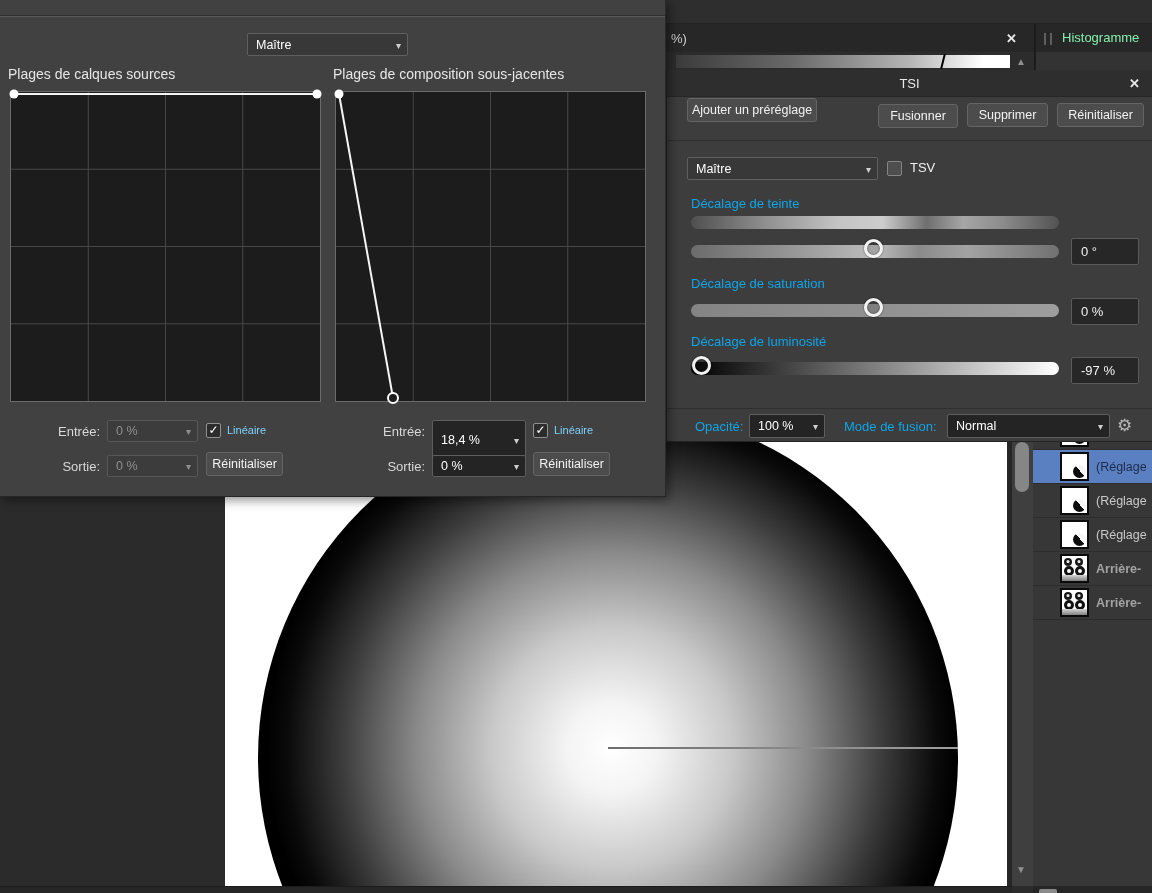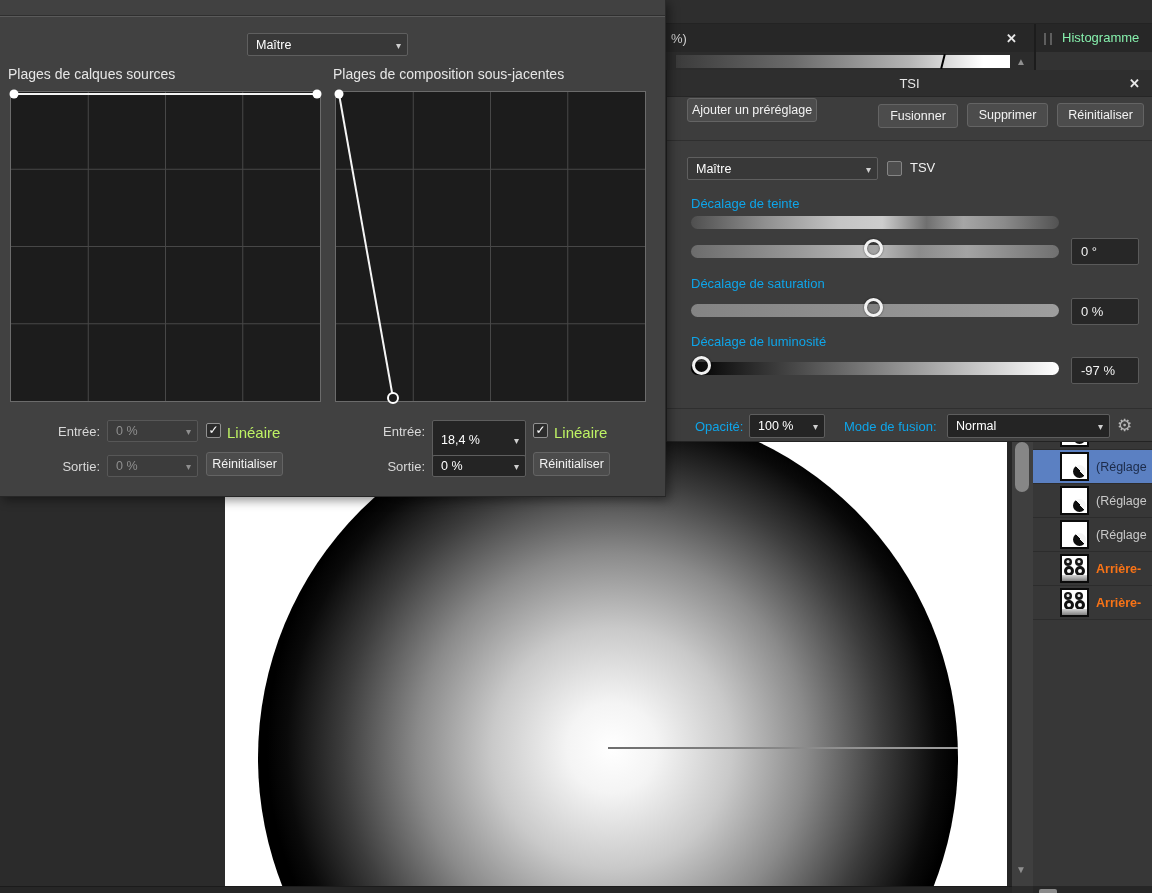--- a/index.html
+++ b/index.html
@@ -32,21 +32,21 @@
   .layer-row.selected { background:#5b80c2; }
   .lthumb { position:relative; width:29px; height:29px; background:#fff; border:2px solid #0b0b0b; flex:none; margin-right:7px; }
   .adj-icon { position:absolute; right:1px; bottom:1px; width:13px; height:13px; border-radius:50%;
               background:linear-gradient(48deg,#0d0d0d 54%,#f5f5f5 54%); }
   .px-dot { position:absolute; width:8px; height:8px; border-radius:50%;
             background:radial-gradient(circle at 50% 45%, #e8e8e8 0 1px, #161616 2px 60%, #555); }
   .px-ring { position:absolute; width:10px; height:10px; border-radius:50%; border:3px solid #121212; background:#fdfdfd; }
   .px-grad { position:absolute; left:0; bottom:0; width:100%; height:6px; background:linear-gradient(#d6d6d6,#7f7f7f); }
   .layer-label { font-size:12.5px; color:#c9c9c9; white-space:nowrap; }
   .layer-row.selected .layer-label { color:#1c2b4a; }
-  .layer-label.bold { color:#f97316; font-weight:bold; }
+  .layer-label.bold { color:#a3a3a3; font-weight:bold; }
   #layers-footer { left:1033px; top:886px; width:119px; height:7px; background:#262626; z-index:6; }
   #footer-bump { left:6px; top:3px; width:18px; height:4px; background:#8a8a8a; border-radius:2px 2px 0 0; }
 
   
   #topbar { left:666px; top:0; width:486px; height:70px; background:#2c2c2c; z-index:10; }
   #topbar-upper { left:0; top:0; width:486px; height:24px; background:#2e2e2e; border-bottom:1px solid #232323; }
   #panel-title-row { left:0; top:24px; width:368px; height:28px; background:#272727; }
   .clipped-title { position:absolute; left:5px; top:7px; font-size:13px; color:#cfcfcf; }
   .close-x { font-size:13px; font-weight:bold; color:#e8e8e8; }
   #panel-close { position:absolute; left:340px; top:7px; }
@@ -124,21 +124,21 @@
                   border:1px solid #5a5a5a; border-radius:2px; }
   #dlg-sep-a { left:0; top:15px; width:100%; height:1px; background:#2f2f2f; }
   #dlg-sep-b { left:0; top:16px; width:100%; height:1px; background:#5a5a5a; }
   #dlg-master { left:247px; top:33px; width:161px; height:23px; }
   .graph-title { position:absolute; top:66px; font-size:14px; color:#e6e6e6; white-space:nowrap; }
   #src-title { left:8px; } #under-title { left:333px; }
   .graph { position:absolute; top:91px; width:311px; height:311px; background:#1c1c1c; border:1px solid #6b6b6b; }
   #src-graph { left:10px; } #under-graph { left:335px; }
   .graph svg { overflow:visible; display:block; }
   .ctl-label { position:absolute; width:70px; text-align:right; font-size:13px; color:#d8d8d8; }
-  .cb-label { position:absolute; font-size:15px; color:#bef264;text-align:center; }
+  .cb-label { position:absolute; font-size:11px; color:#7dd3fc;text-align:center; }
   #src-in-label { left:30px; top:424px; } #src-out-label { left:30px; top:459px; }
   #under-in-label { left:355px; top:424px; } #under-out-label { left:355px; top:459px; }
   #src-in-dd { left:107px; top:420px; width:91px; height:22px; }
   #src-out-dd { left:107px; top:455px; width:91px; height:22px; }
   #under-in-dd { left:432px; top:420px; width:94px; height:40px; }
   #under-out-dd { left:432px; top:455px; width:94px; height:22px; }
   #src-linear-box { left:206px; top:423px; } #under-linear-box { left:533px; top:423px; }
   #src-linear-label { left:227px; top:424px; } #under-linear-label { left:554px; top:424px; }
   #src-reset { left:206px; top:452px; width:77px; }
   #under-reset { left:533px; top:452px; width:77px; }

